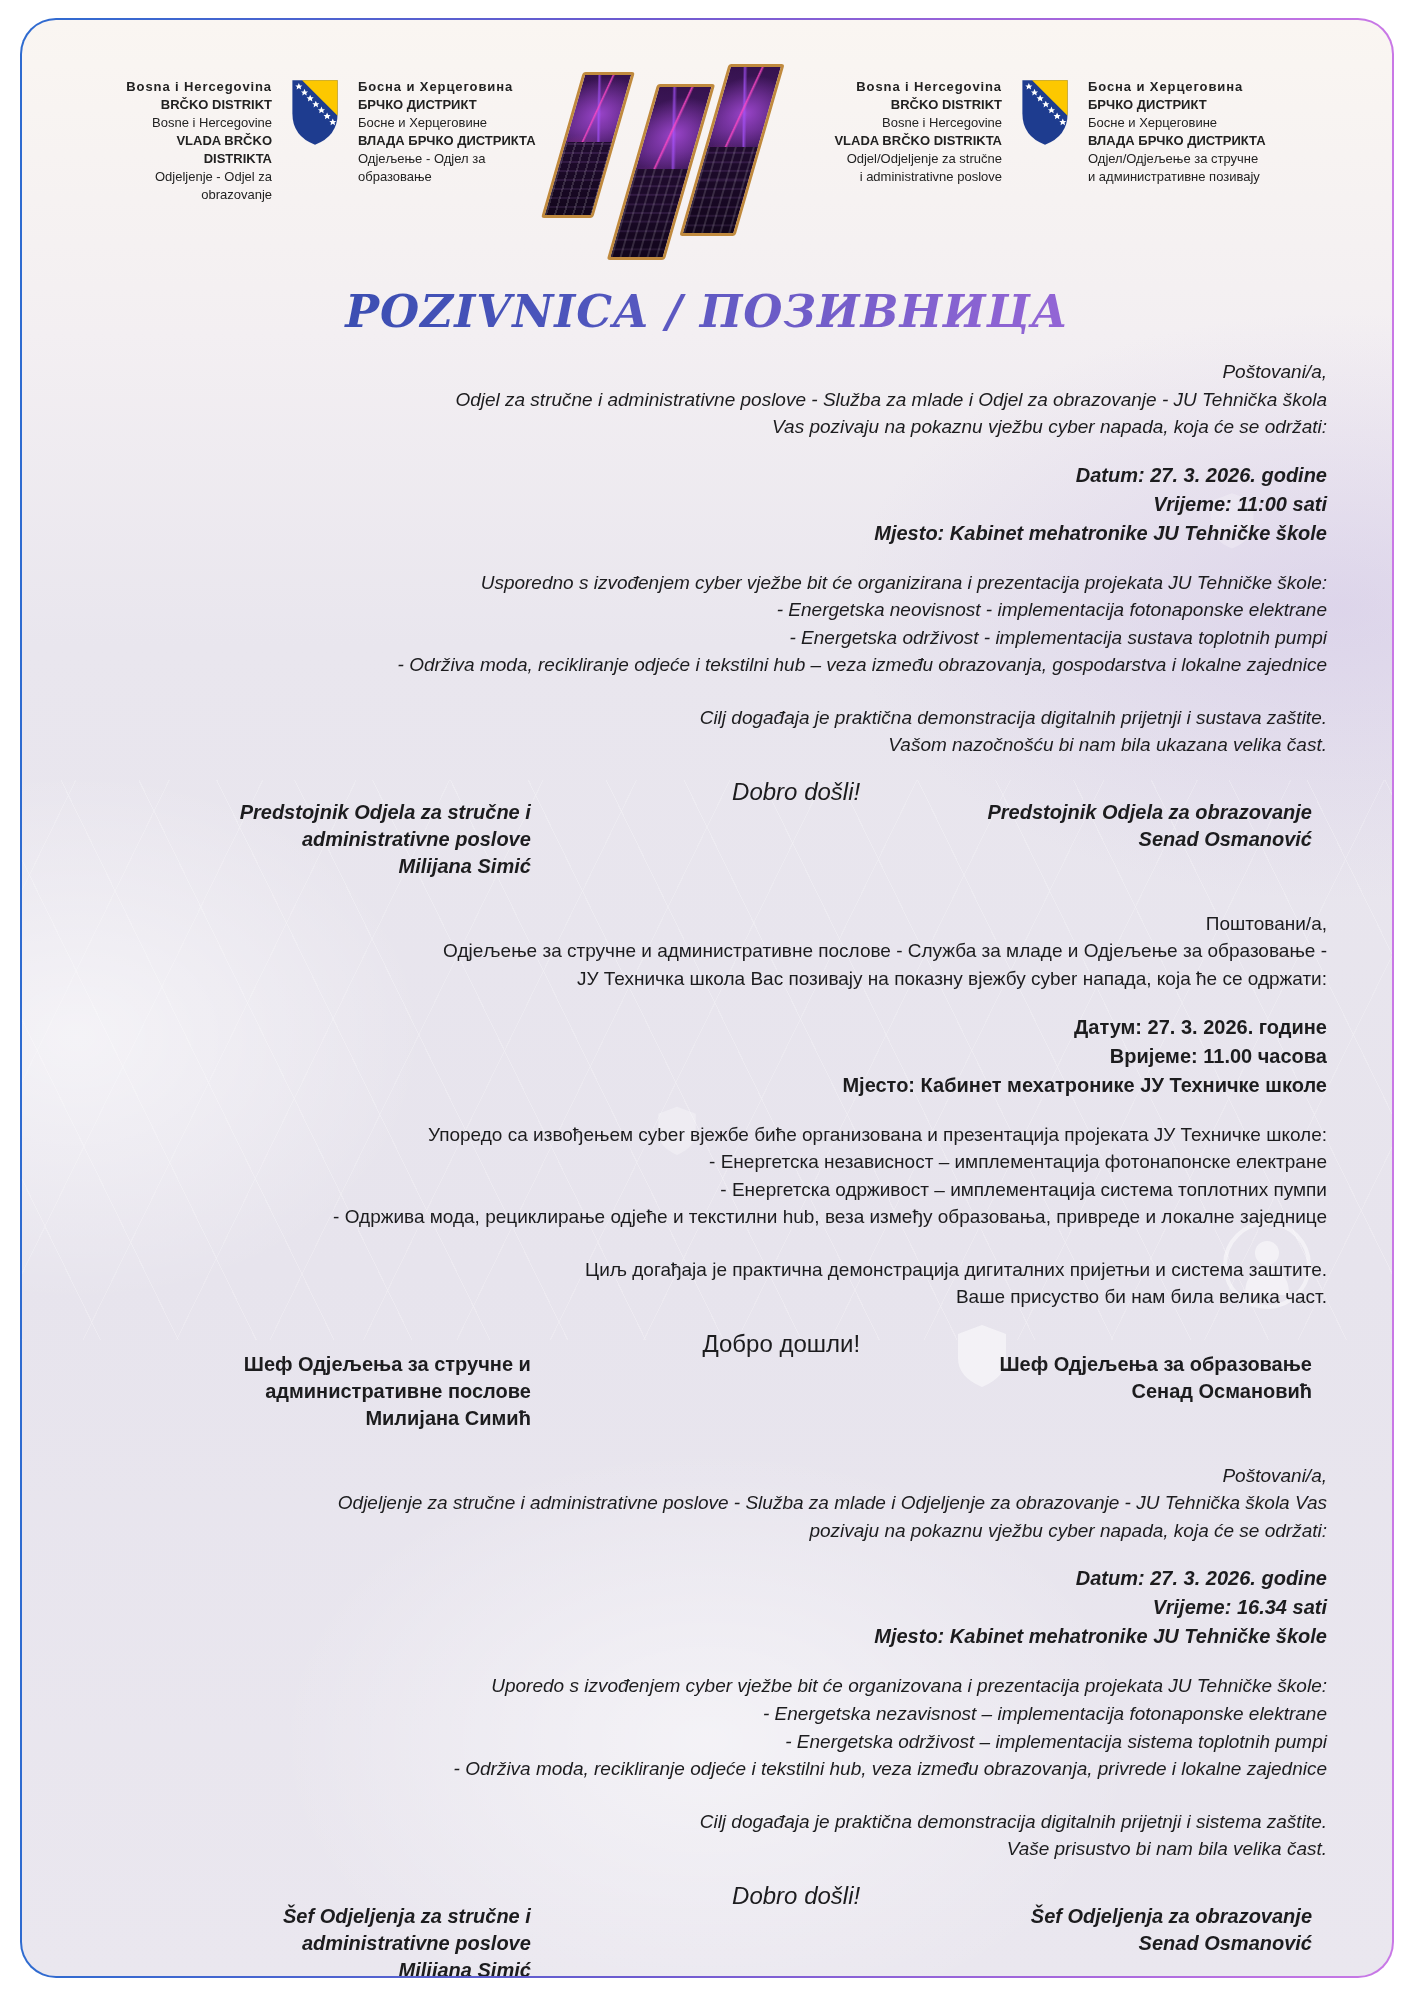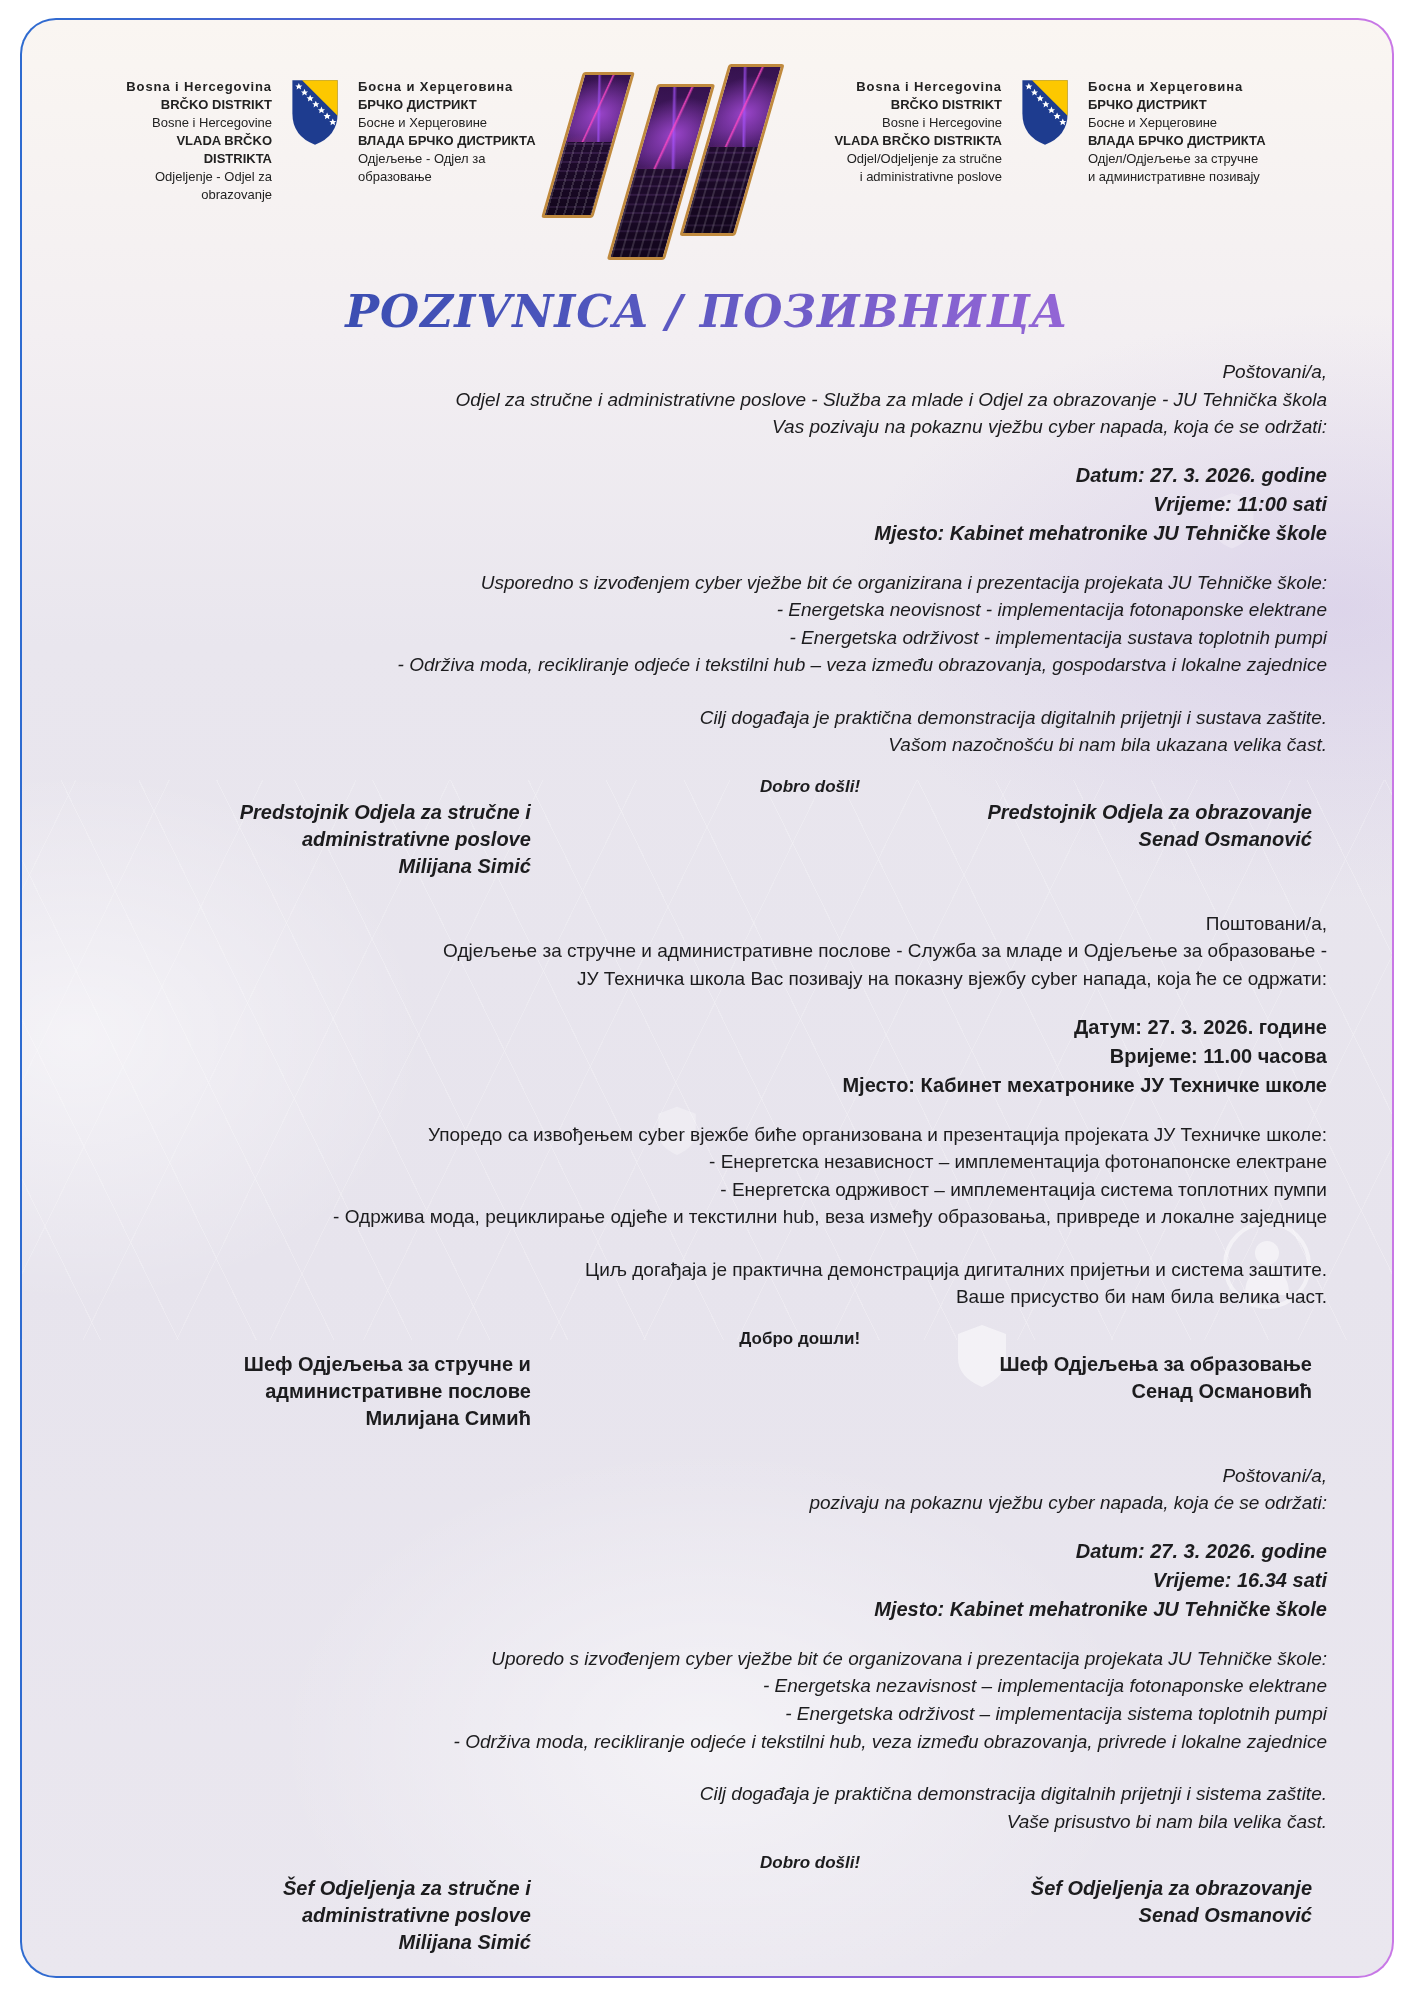--- a/index.html
+++ b/index.html
@@ -56,21 +56,21 @@
   
   .sec{position:relative;text-align:right;color:#1c1c1e;font-size:19px;line-height:1.45;
     max-width:1240px;margin:20px auto 0;}
   .sec.latin{font-style:italic;}
   .dateblock{margin-top:20px;font-weight:bold;font-size:20px;}
   .projects{margin-top:21px;}
   .goal{margin-top:25px;}
   .sigs{margin-top:16px;display:grid;grid-template-columns:1.12fr .86fr 1.18fr;
     align-items:start;max-width:1210px;margin-left:auto;margin-right:auto;}
   .sig{font-weight:bold;font-size:20px;line-height:1.35;margin-top:24px;}
-  .welcome{font-size:17px;font-weight:bold;}
+  .welcome{font-size:24px;}
   strong{font-weight:normal;}
 </style>
 </head>
 <body>
 
 <svg width="0" height="0" style="position:absolute" aria-hidden="true">
   <defs>
     <path id="star5" d="M0,-6 L1.76,-1.85 L5.71,-1.85 L2.85,0.71 L3.53,4.85 L0,2.4 L-3.53,4.85 L-2.85,0.71 L-5.71,-1.85 L-1.76,-1.85 Z"></path>
     <g id="bih-emblem">
       <path d="M8,4 H92 V66 Q92 108 50 124 Q8 108 8 66 Z" fill="#1e3c8f"></path>
@@ -234,20 +234,21 @@
         <div class="welcome">Добро дошли!</div>
         <div class="sig">
           <div>Шеф Одјељења за образовање</div>
           <div>Сенад Османовић</div>
         </div>
       </div>
     </div>
 
     <div class="sec latin" style="margin-top:30px">
       <div>Poštovani/a,</div>
+      <div>Odjeljenje za stručne i administrativne poslove - Služba za mlade i Odjeljenje za obrazovanje - JU Tehnička škola Vas</div>
       <div><span>pozivaju na </span><strong>pokaznu vježbu cyber napada</strong><span>, koja će se održati:</span></div>
       <div class="dateblock">
         <div>Datum: 27. 3. 2026. godine</div>
         <div>Vrijeme: 16.34 sati</div>
         <div>Mjesto: Kabinet mehatronike JU Tehničke škole</div>
       </div>
       <div class="projects">
         <div>Uporedo s izvođenjem cyber vježbe bit će organizovana i prezentacija projekata JU Tehničke škole:</div>
         <div>- Energetska nezavisnost – implementacija fotonaponske elektrane</div>
         <div>- Energetska održivost – implementacija sistema toplotnih pumpi</div>

